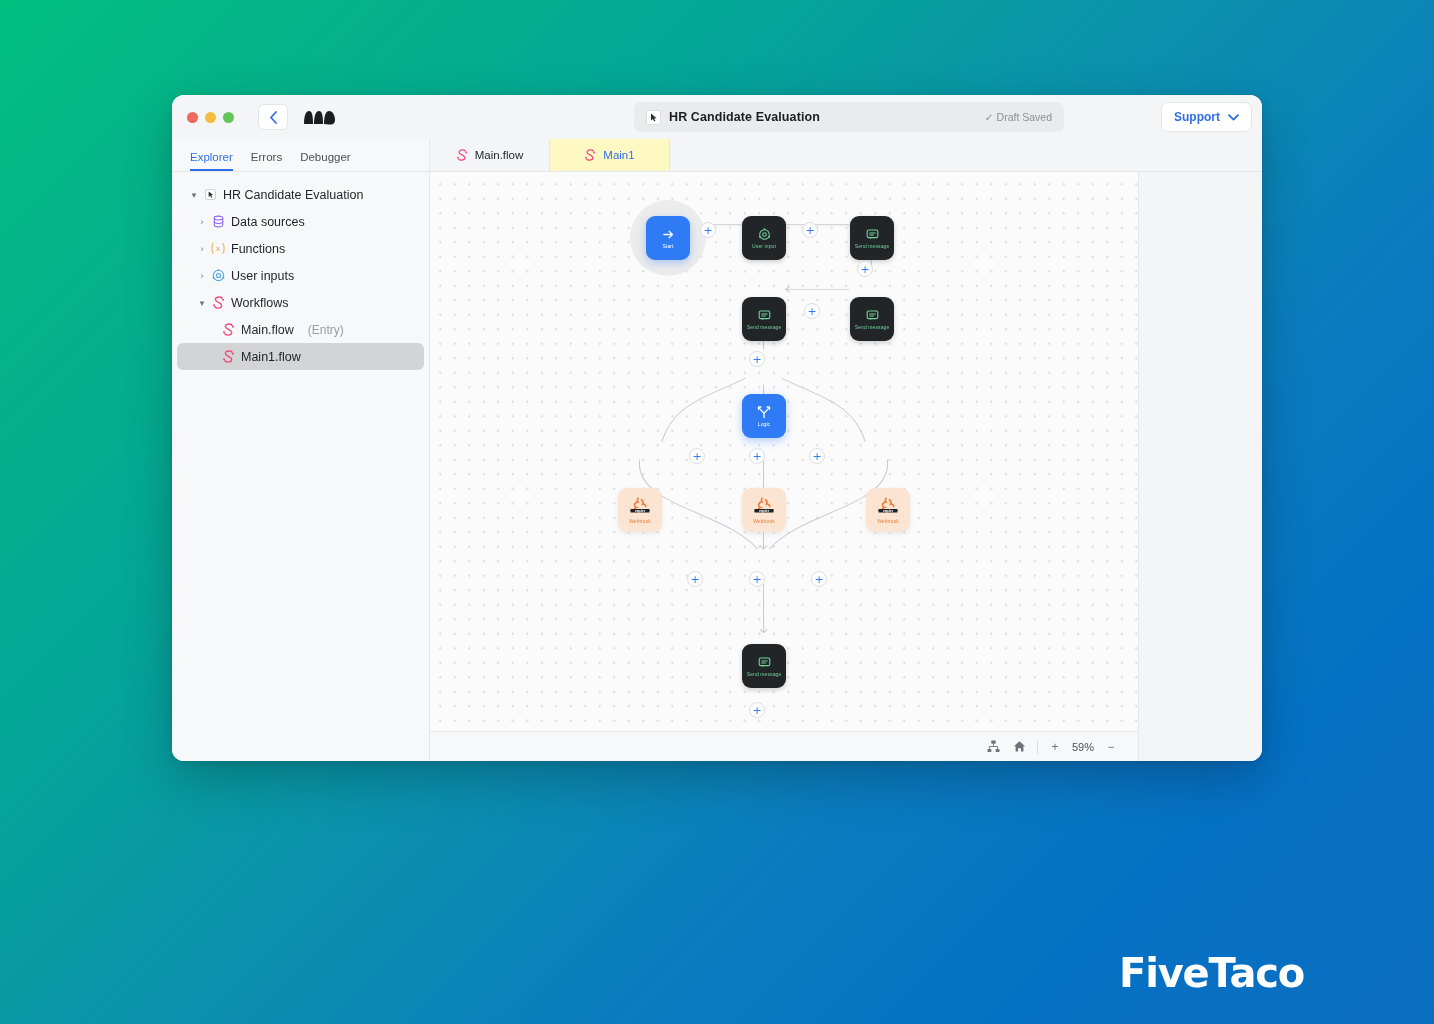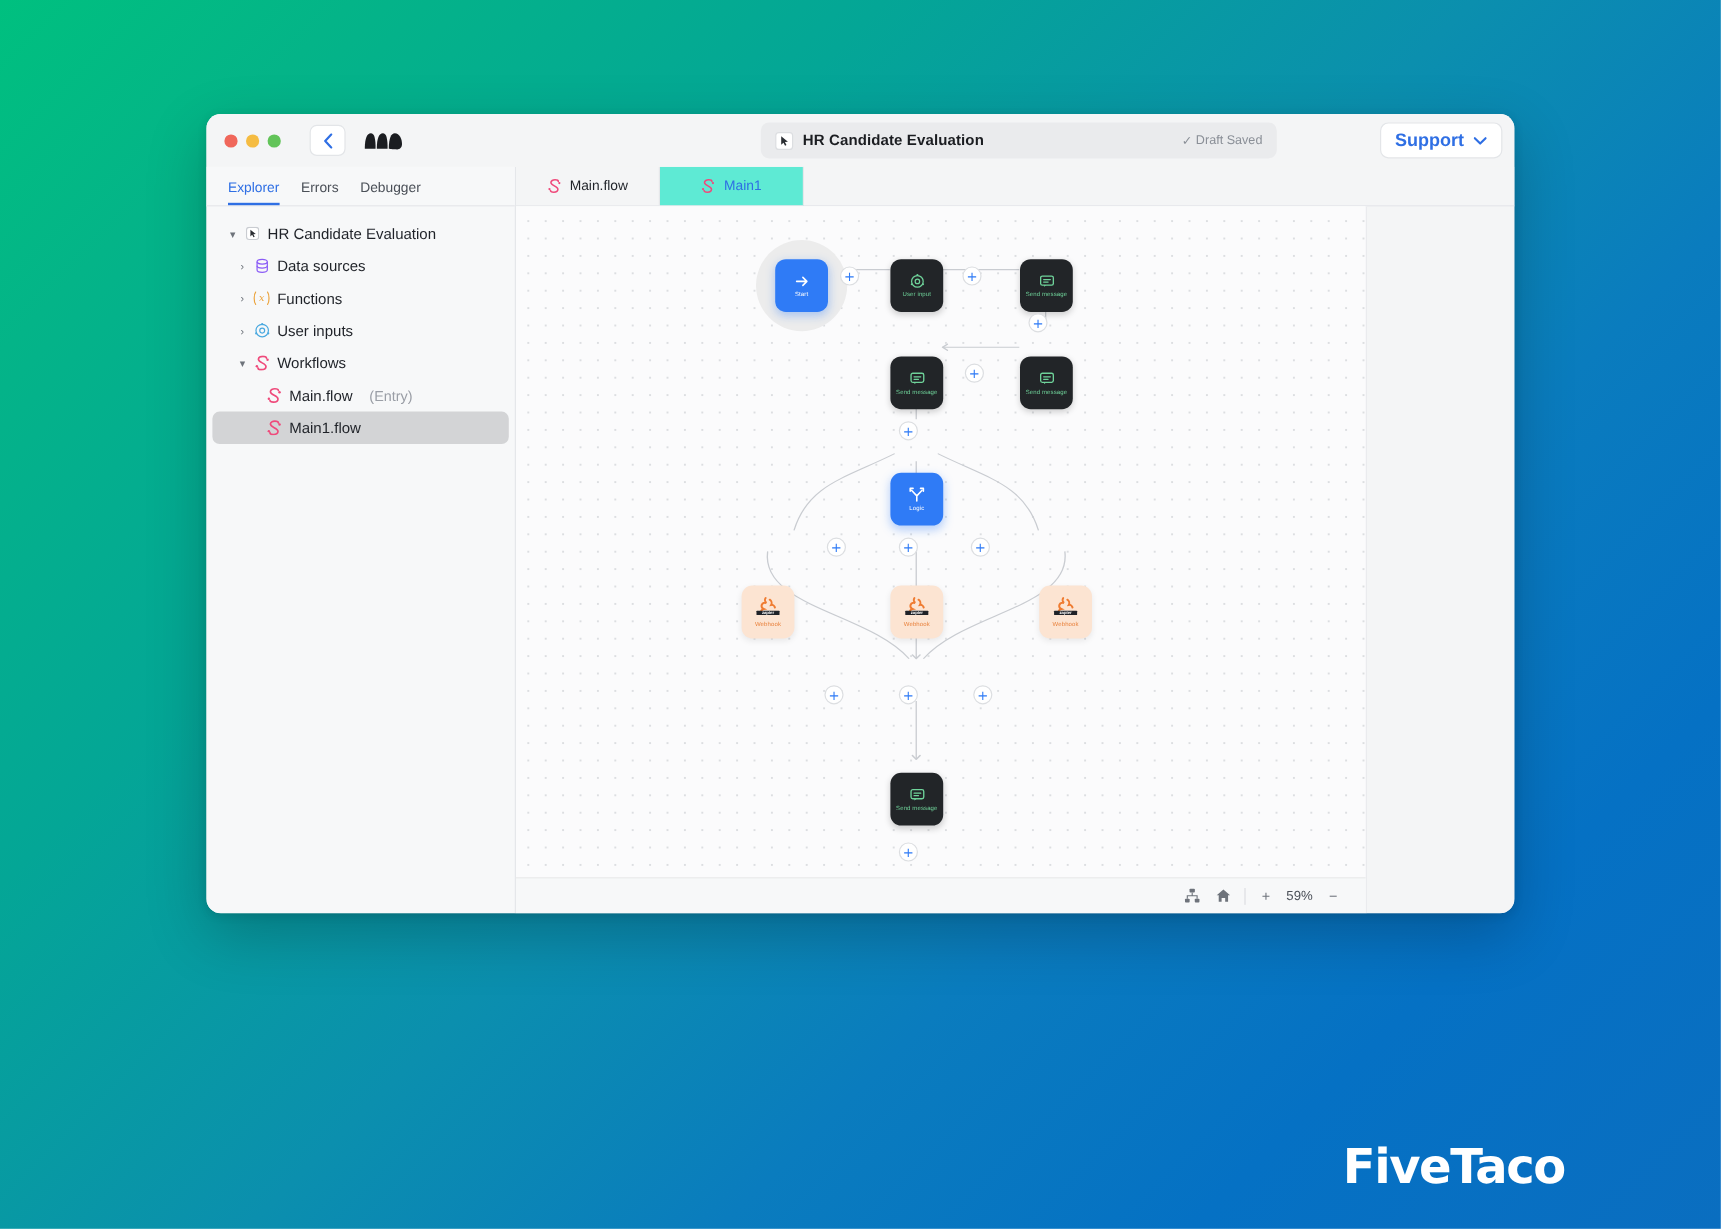--- a/index.html
+++ b/index.html
@@ -98,21 +98,21 @@
     position: absolute;
     right: 10px; top: 7px;
     height: 30px;
     padding: 0 12px;
     background: #ffffff;
     border: 1px solid #e3e5e8;
     border-radius: 7px;
     display: flex; align-items: center; gap: 8px;
     cursor: pointer;
   }
-  #support-button .lbl { font-size: 15px; font-weight: bold; color: #2f6fe4; }
+  #support-button .lbl { font-size: 12px; font-weight: bold; color: #2f6fe4; }
 
   
   #window-body { flex: 1; display: flex; min-height: 0; }
 
   
   #sidebar {
     width: 258px;
     flex: 0 0 258px;
     background: #f7f8f9;
     border-right: 1px solid #e5e7ea;
@@ -171,21 +171,21 @@
     background: #f4f5f6;
   }
   .ftab {
     width: 120px;
     display: flex; align-items: center; justify-content: center; gap: 7px;
     font-size: 11.5px; color: #1f2228;
     border-right: 1px solid #e5e7ea;
     cursor: pointer;
     background: #f4f5f6;
   }
-  .ftab.active { background: #5eead4; color: #2f6fe4; }
+  .ftab.active { background: #fef9c3; color: #2f6fe4; }
 
   #editor-panel {
     flex: 1; display: flex; flex-direction: column;
     margin: 0;
     background: #ffffff;
     border-right: 1px solid #e5e7ea;
     min-height: 0;
     max-width: 709px;
   }
   #subtabs {

